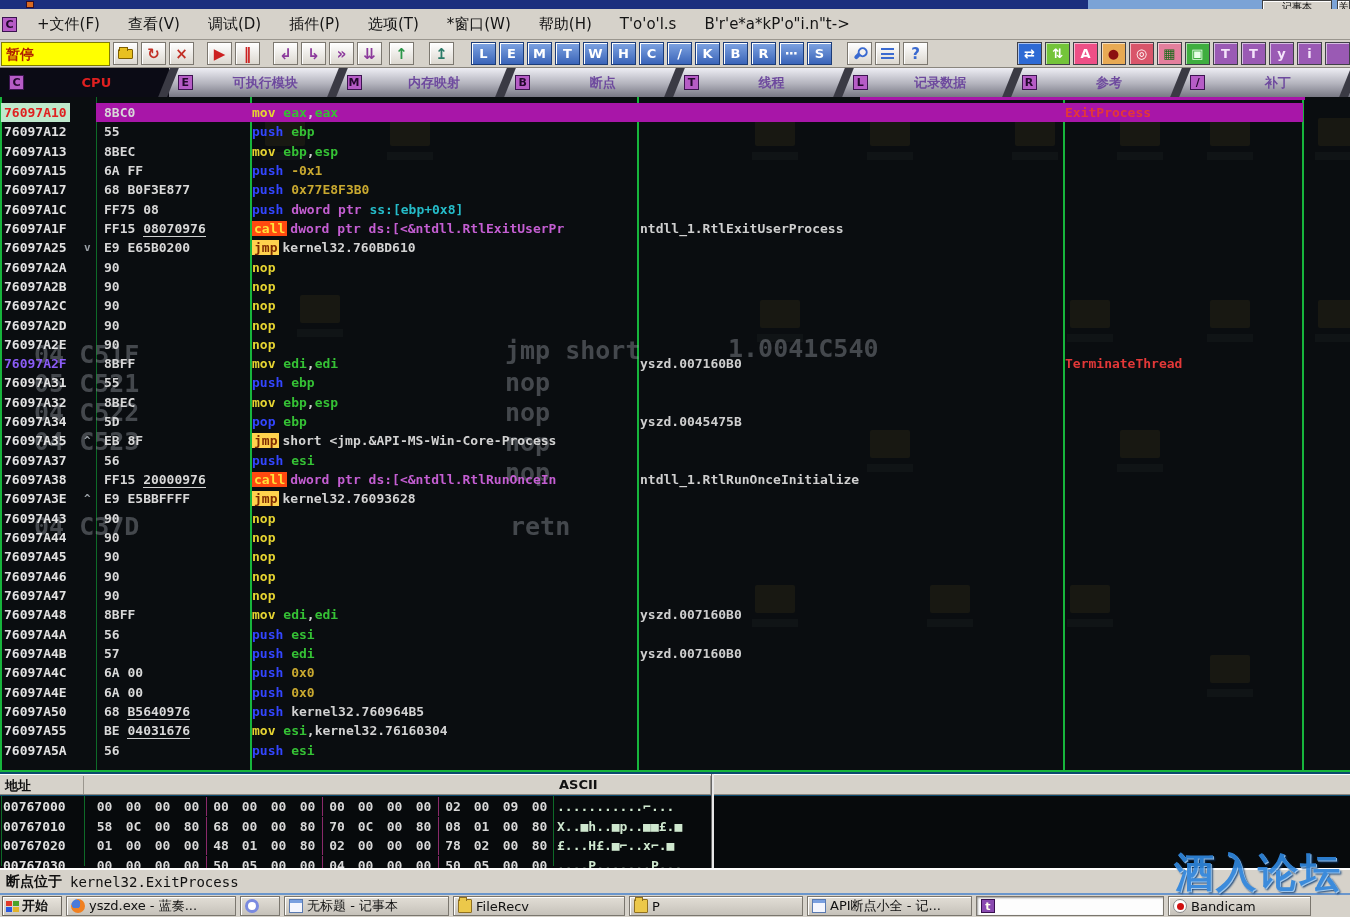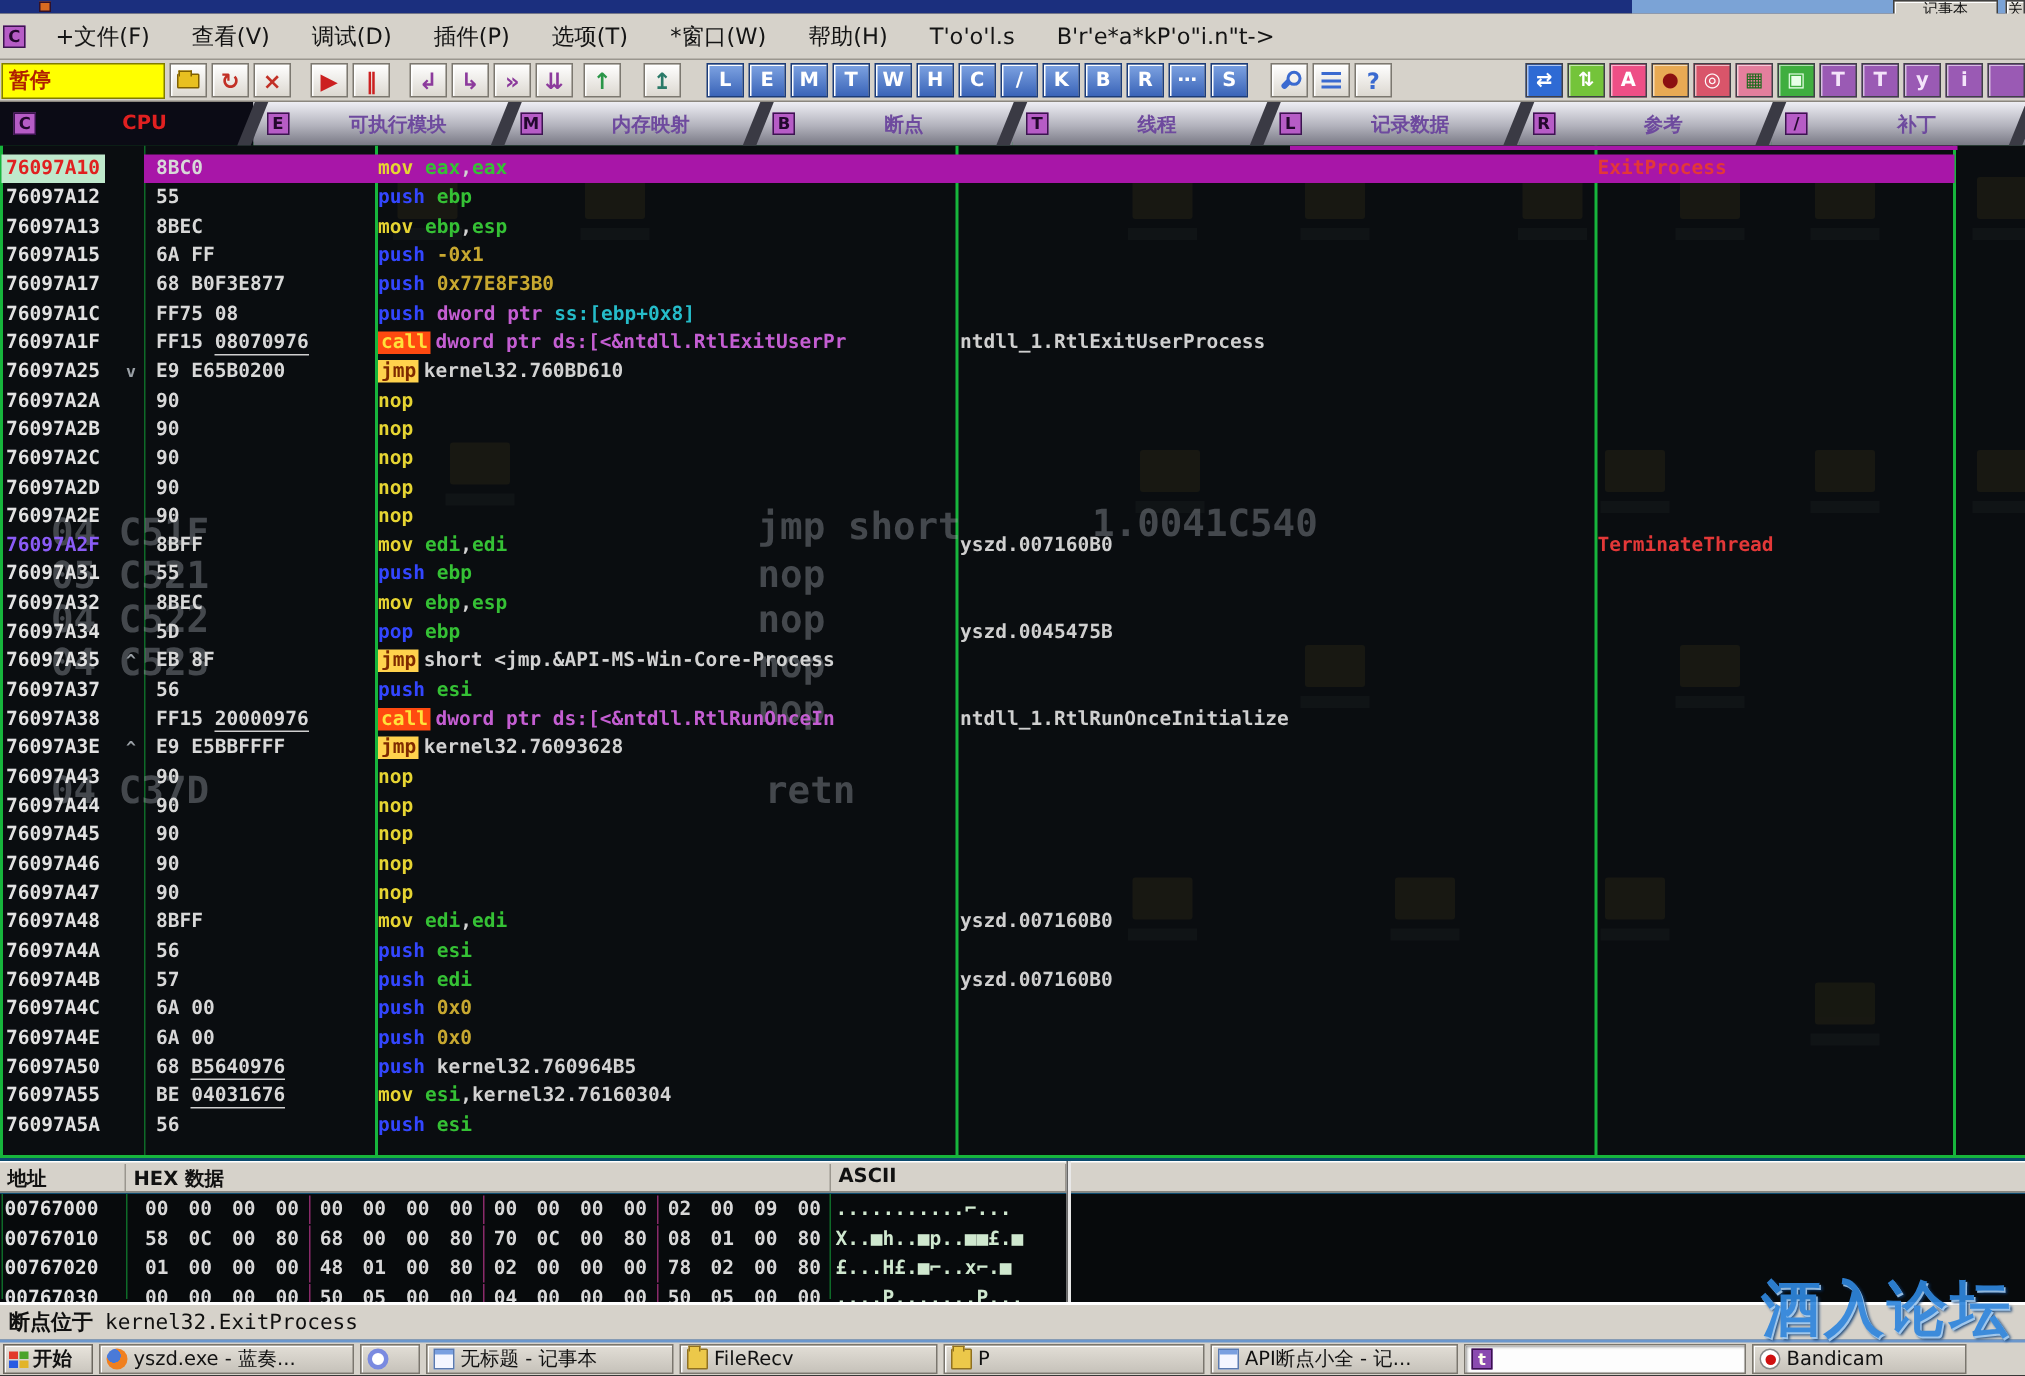--- a/index.html
+++ b/index.html
@@ -351,21 +351,20 @@
         <div class="drow" style="top: 624.24px;"><span class="c-addr">76097A55</span><span class="c-hex"><span>BE </span><span class="u">04031676</span></span><span class="c-ins"><span class="sg-y">mov</span><span class="sg-w"> </span><span class="sg-r">esi</span><span class="sg-w">,</span><span class="sg-w">kernel32.76160304</span></span></div>
         <div class="drow" style="top: 643.56px;"><span class="c-addr">76097A5A</span><span class="c-hex"><span>56</span></span><span class="c-ins"><span class="sg-b">push</span><span class="sg-w"> </span><span class="sg-r">esi</span></span></div>
       </div>
 
     <div class="botline"></div>
   </div>
 
   <div id="hexdump">
     <div class="hdr">
       <div class="cell" style="left:0;width:84px;">地址</div>
-      <div class="cell" style="left:84px;width:470px;">HEX 数据</div>
       <div class="cell" style="left:554px;width:157px;">ASCII</div>
     </div>
     <div class="body">
       <div id="hex-rows">
           <div class="hrow" style="top: 1px;"><span class="ha">00767000</span><span class="hb" style="left: 90px;">00</span><span class="hb" style="left: 119px;">00</span><span class="hb" style="left: 148px;">00</span><span class="hb" style="left: 177px;">00</span><span class="hb gsep" style="left: 206px;">00</span><span class="hb" style="left: 235px;">00</span><span class="hb" style="left: 264px;">00</span><span class="hb" style="left: 293px;">00</span><span class="hb gsep" style="left: 322px;">00</span><span class="hb" style="left: 351px;">00</span><span class="hb" style="left: 380px;">00</span><span class="hb" style="left: 409px;">00</span><span class="hb gsep" style="left: 438px;">02</span><span class="hb" style="left: 467px;">00</span><span class="hb" style="left: 496px;">09</span><span class="hb" style="left: 525px;">00</span><span class="hascii">...........⌐...</span></div>
           <div class="hrow" style="top: 20.5px;"><span class="ha">00767010</span><span class="hb" style="left: 90px;">58</span><span class="hb" style="left: 119px;">0C</span><span class="hb" style="left: 148px;">00</span><span class="hb" style="left: 177px;">80</span><span class="hb gsep" style="left: 206px;">68</span><span class="hb" style="left: 235px;">00</span><span class="hb" style="left: 264px;">00</span><span class="hb" style="left: 293px;">80</span><span class="hb gsep" style="left: 322px;">70</span><span class="hb" style="left: 351px;">0C</span><span class="hb" style="left: 380px;">00</span><span class="hb" style="left: 409px;">80</span><span class="hb gsep" style="left: 438px;">08</span><span class="hb" style="left: 467px;">01</span><span class="hb" style="left: 496px;">00</span><span class="hb" style="left: 525px;">80</span><span class="hascii">X..■h..■p..■■£.■</span></div>
           <div class="hrow" style="top: 40px;"><span class="ha">00767020</span><span class="hb" style="left: 90px;">01</span><span class="hb" style="left: 119px;">00</span><span class="hb" style="left: 148px;">00</span><span class="hb" style="left: 177px;">00</span><span class="hb gsep" style="left: 206px;">48</span><span class="hb" style="left: 235px;">01</span><span class="hb" style="left: 264px;">00</span><span class="hb" style="left: 293px;">80</span><span class="hb gsep" style="left: 322px;">02</span><span class="hb" style="left: 351px;">00</span><span class="hb" style="left: 380px;">00</span><span class="hb" style="left: 409px;">00</span><span class="hb gsep" style="left: 438px;">78</span><span class="hb" style="left: 467px;">02</span><span class="hb" style="left: 496px;">00</span><span class="hb" style="left: 525px;">80</span><span class="hascii">£...H£.■⌐..x⌐.■</span></div>
           <div class="hrow" style="top: 59.5px;"><span class="ha">00767030</span><span class="hb" style="left: 90px;">00</span><span class="hb" style="left: 119px;">00</span><span class="hb" style="left: 148px;">00</span><span class="hb" style="left: 177px;">00</span><span class="hb gsep" style="left: 206px;">50</span><span class="hb" style="left: 235px;">05</span><span class="hb" style="left: 264px;">00</span><span class="hb" style="left: 293px;">00</span><span class="hb gsep" style="left: 322px;">04</span><span class="hb" style="left: 351px;">00</span><span class="hb" style="left: 380px;">00</span><span class="hb" style="left: 409px;">00</span><span class="hb gsep" style="left: 438px;">50</span><span class="hb" style="left: 467px;">05</span><span class="hb" style="left: 496px;">00</span><span class="hb" style="left: 525px;">00</span><span class="hascii">....P.......P...</span></div>
         </div>
     </div>

